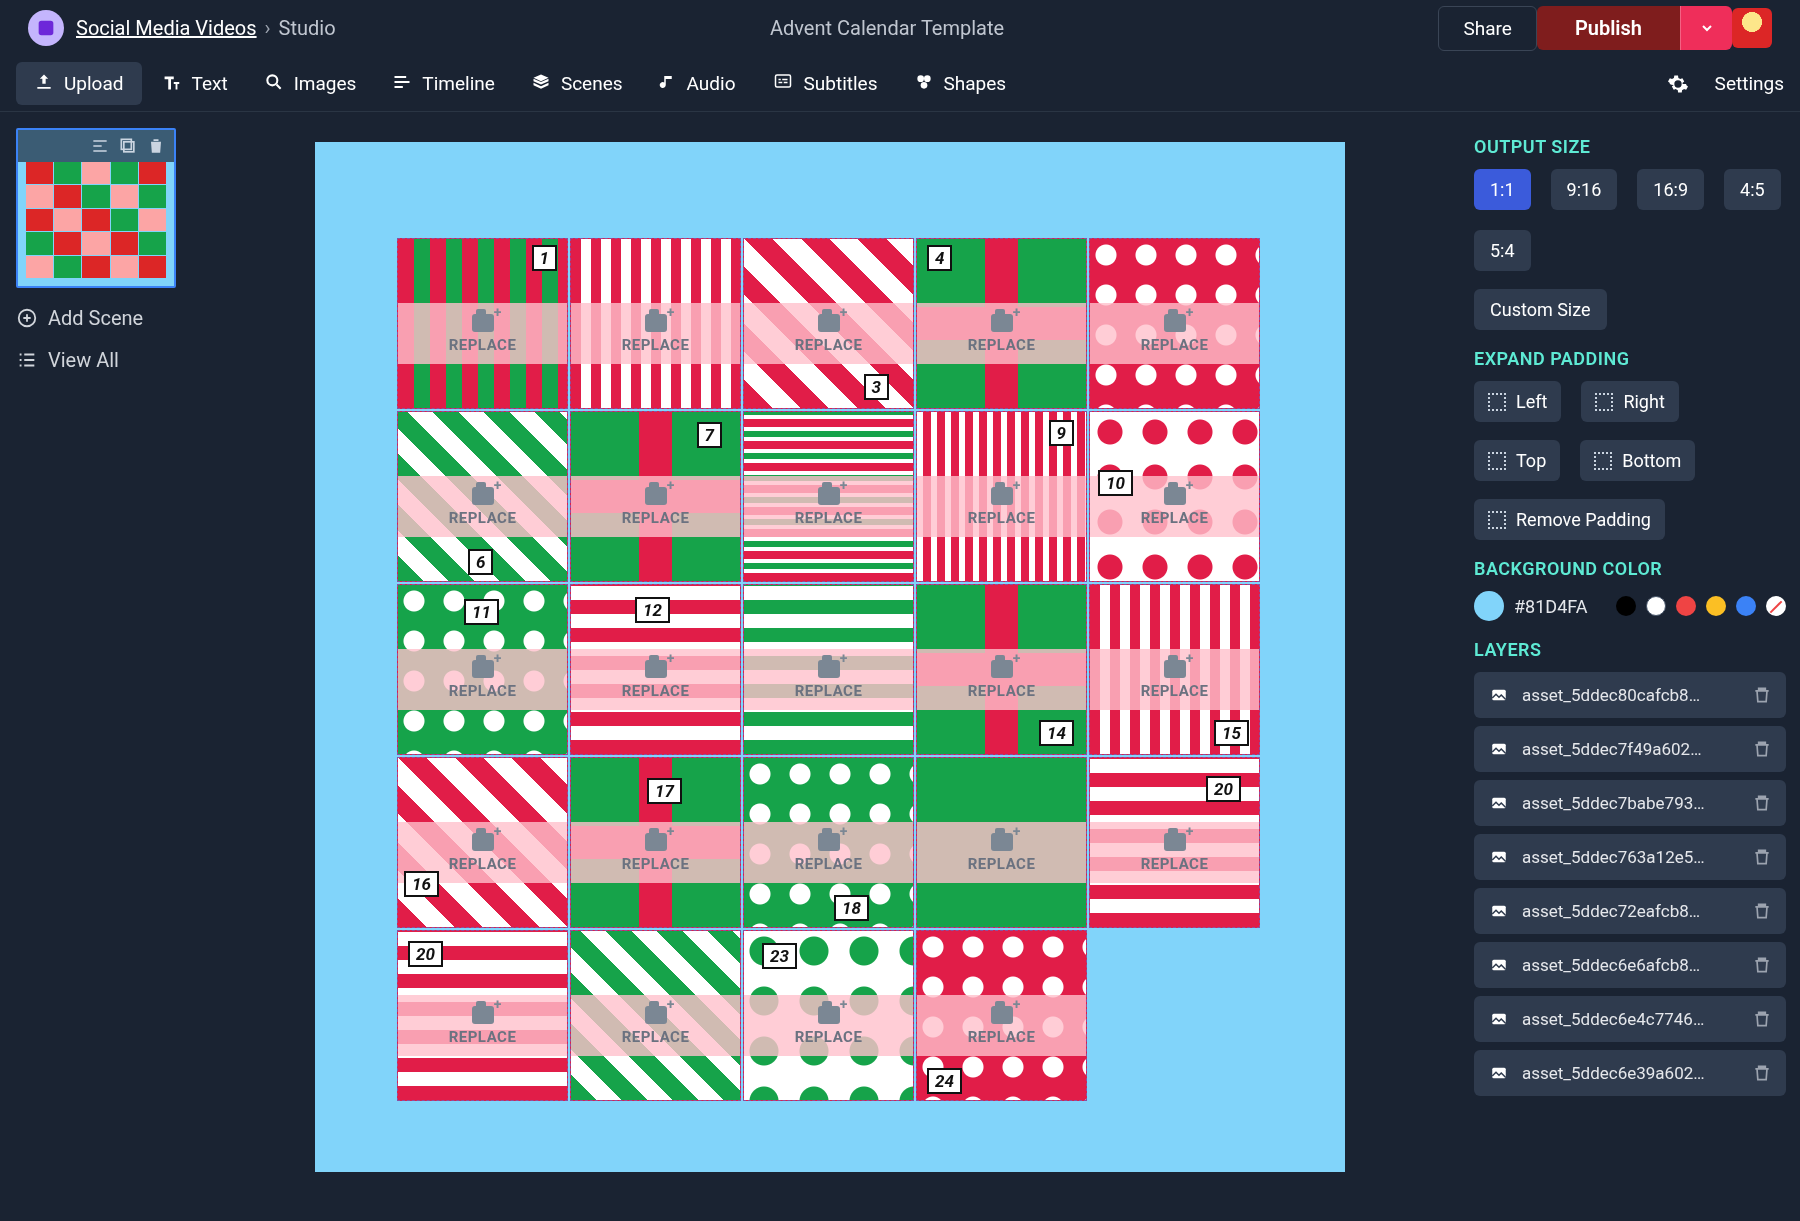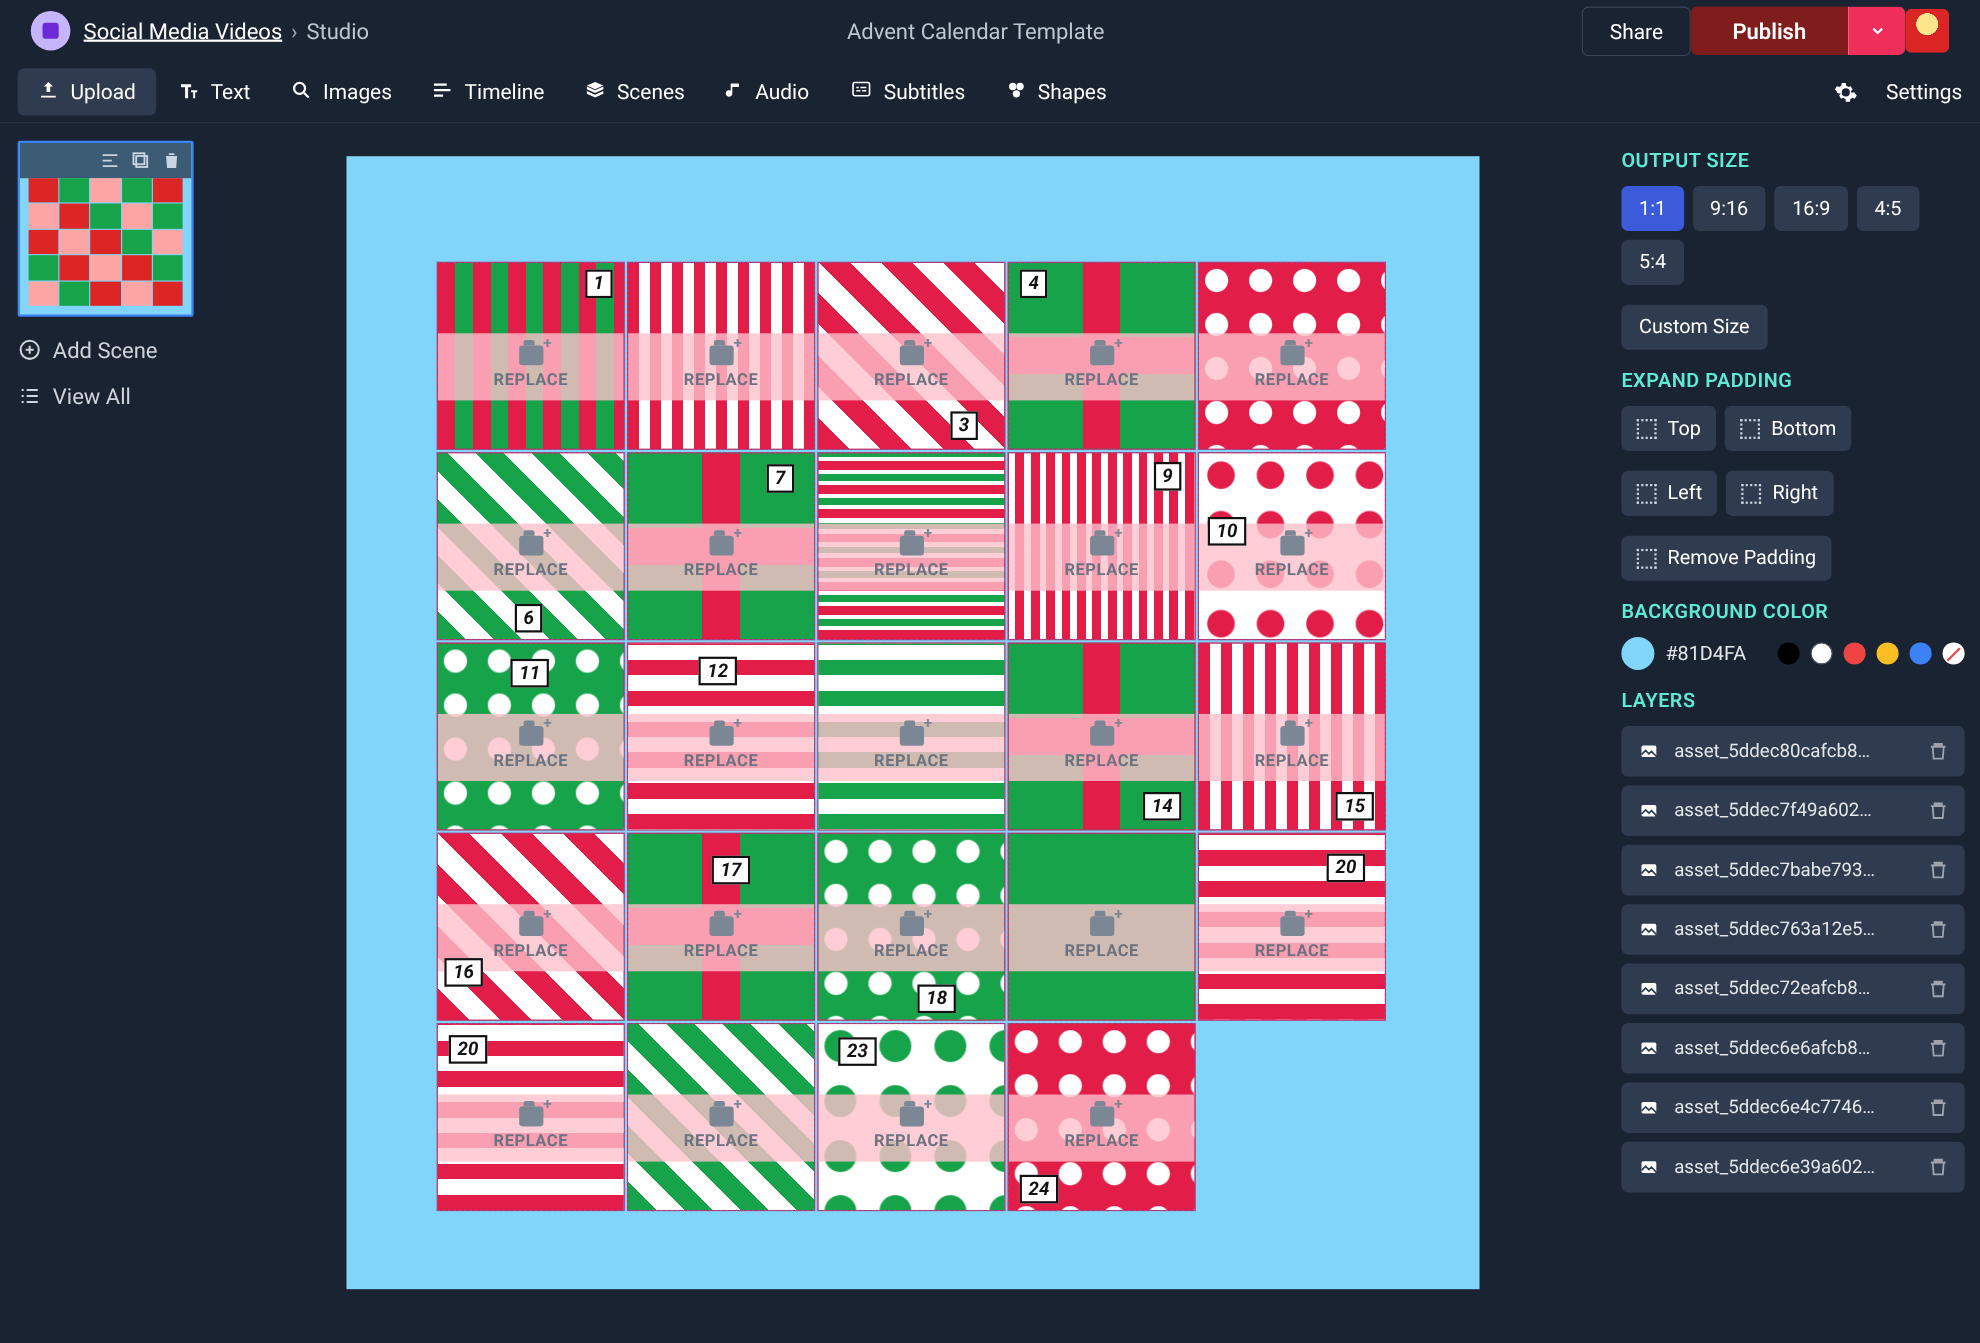--- a/index.html
+++ b/index.html
@@ -59,21 +59,21 @@
 
 .cell-strip { position: absolute; left:0; right:0; top: 38%; height: 36%; background: rgba(255,193,204,.8); display:flex; flex-direction:column; align-items:center; justify-content:center; gap:4px; }
 .cam-ico { width:22px; height:18px; background:#7b8794; border-radius:3px; position:relative; }
 .cam-ico::before { content:""; position:absolute; top:-5px; left:4px; width:10px; height:5px; background:#7b8794; border-radius:2px 2px 0 0; }
 .cam-ico::after { content:"+"; position:absolute; top:-10px; right:-8px; color:#7b8794; font-size:14px; font-weight:bold; }
 .replace-txt { color:#6b7280; font-size:15px; font-weight:700; letter-spacing:.5px; }
 .cell-num { position:absolute; background:#fff; border:2px solid #111; color:#111; font-weight:700; font-size:17px; padding:1px 6px; font-style:italic; z-index:2; }
 
 .right-col { width: 340px; padding: 18px 14px; overflow-y: auto; }
 .sec-title { color:#5eead4; font-size:18px; font-weight:600; letter-spacing:.5px; text-transform:uppercase; margin: 6px 0 12px 0; }
-.chip-row { display:flex; flex-wrap:wrap; gap:8px; margin-bottom:18px; }
+.chip-row { display:flex; flex-wrap:wrap; gap:20px; margin-bottom:18px; }
 .chip { background:#2f3b4e; color:#fff; border:none; padding:10px 16px; border-radius:6px; font-size:18px; cursor:pointer; }
 .chip.active { background:#3b5bdb; }
 .pad-btn { background:#2f3b4e; color:#fff; border:none; padding:10px 14px; border-radius:6px; font-size:18px; cursor:pointer; display:flex; align-items:center; gap:10px; }
 .dotted-box { width:18px; height:18px; border:2px dotted #cbd5e1; }
 .bg-color-row { display:flex; align-items:center; gap:10px; }
 .bg-swatch-main { width:30px; height:30px; border-radius:50%; background:#81D4FA; }
 .bg-hex { color:#e5e7eb; font-size:18px; margin-right:auto; }
 .sw { width:20px; height:20px; border-radius:50%; cursor:pointer; }
 .sw.black{background:#000;} .sw.white{background:#fff;border:1px solid #475569;} .sw.red{background:#ef4444;} .sw.yellow{background:#fbbf24;} .sw.blue{background:#3b82f6;}
 .sw.none{background:#fff; position:relative;} .sw.none::after{content:"";position:absolute;left:2px;right:2px;top:50%;height:2px;background:#ef4444;transform:rotate(-45deg);}
@@ -411,35 +411,35 @@
         <button class="chip">5:4</button>
       </div>
     <div class="chip-row">
       <button class="chip">Custom Size</button>
     </div>
 
     <div class="sec-title">EXPAND PADDING</div>
     <div class="chip-row">
       <button class="pad-btn">
           <span class="dotted-box"></span>
+          <span>Left</span>
+        </button>
+      <button class="pad-btn">
+          <span class="dotted-box"></span>
+          <span>Right</span>
+        </button>
+    </div>
+    <div class="chip-row">
+      <button class="pad-btn">
+          <span class="dotted-box"></span>
           <span>Top</span>
         </button>
       <button class="pad-btn">
           <span class="dotted-box"></span>
           <span>Bottom</span>
-        </button>
-    </div>
-    <div class="chip-row">
-      <button class="pad-btn">
-          <span class="dotted-box"></span>
-          <span>Left</span>
-        </button>
-      <button class="pad-btn">
-          <span class="dotted-box"></span>
-          <span>Right</span>
         </button>
     </div>
     <div class="chip-row">
       <button class="pad-btn">
           <span class="dotted-box"></span>
           <span>Remove Padding</span>
         </button>
     </div>
 
     <div class="sec-title">BACKGROUND COLOR</div>

